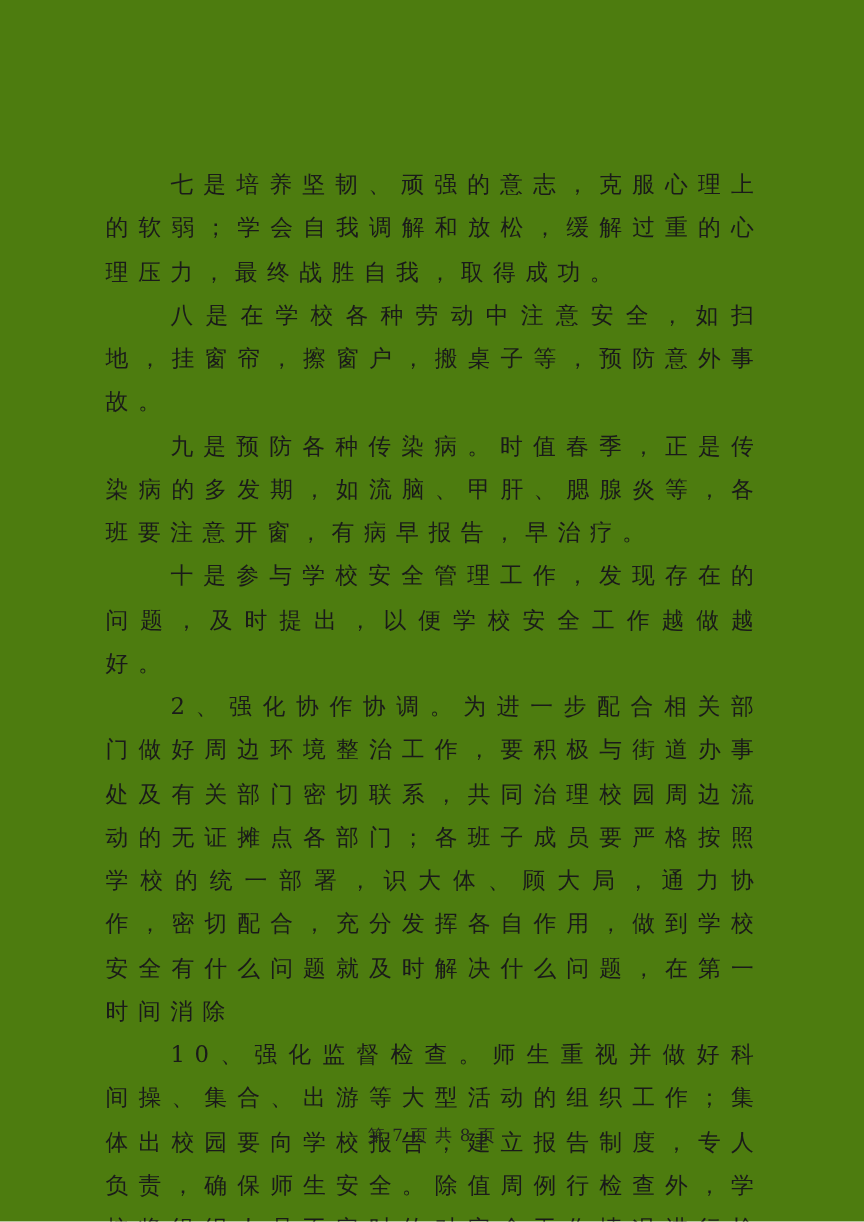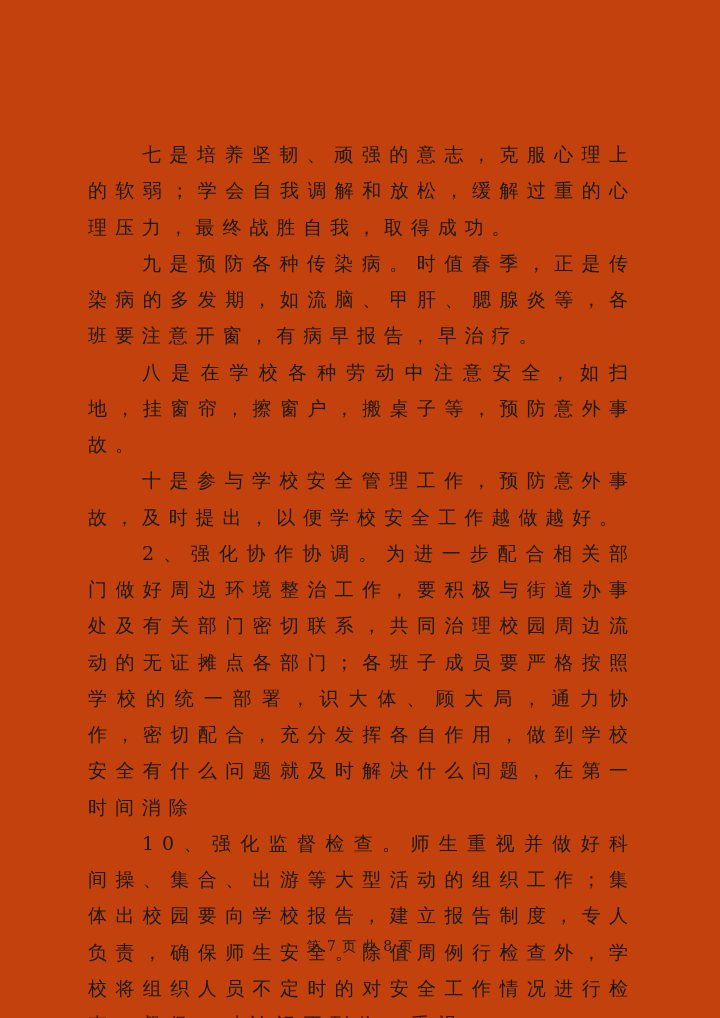--- a/index.html
+++ b/index.html
@@ -14,21 +14,21 @@
     overflow: hidden;
     font-family: "DejaVu Serif", "Liberation Serif", serif;
     color: #1a1a1a;
   }
   .page {
     position: absolute;
     left: 0;
     top: 0;
     width: 720px;
     height: 1018px;
-    background: #c2410c;
+    background: #4d7c0f;
   }
   .body-text {
     position: absolute;
     left: 88px;
     top: 136px;
     width: 548px;
   }
   .para {
     margin: 0;
     font-size: 19px;
@@ -49,21 +49,21 @@
     color: #222;
     letter-spacing: 1px;
   }
 </style>
 </head>
 <body>
 
 <div class="page">
   <div class="body-text">
     <p class="para">七是培养坚韧、顽强的意志，克服心理上的软弱；学会自我调解和放松，缓解过重的心理压力，最终战胜自我，取得成功。</p>
+    <p class="para">八是在学校各种劳动中注意安全，如扫地，挂窗帘，擦窗户，搬桌子等，预防意外事故。</p>
     <p class="para">九是预防各种传染病。时值春季，正是传染病的多发期，如流脑、甲肝、腮腺炎等，各班要注意开窗，有病早报告，早治疗。</p>
-    <p class="para">八是在学校各种劳动中注意安全，如扫地，挂窗帘，擦窗户，搬桌子等，预防意外事故。</p>
-    <p class="para">十是参与学校安全管理工作，预防意外事故，及时提出，以便学校安全工作越做越好。</p>
+    <p class="para">十是参与学校安全管理工作，发现存在的问题，及时提出，以便学校安全工作越做越好。</p>
     <p class="para">2、强化协作协调。为进一步配合相关部门做好周边环境整治工作，要积极与街道办事处及有关部门密切联系，共同治理校园周边流动的无证摊点各部门；各班子成员要严格按照学校的统一部署，识大体、顾大局，通力协作，密切配合，充分发挥各自作用，做到学校安全有什么问题就及时解决什么问题，在第一时间消除</p>
     <p class="para">10、强化监督检查。师生重视并做好科间操、集合、出游等大型活动的组织工作；集体出校园要向学校报告，建立报告制度，专人负责，确保师生安全。除值周例行检查外，学校将组织人员不定时的对安全工作情况进行检查、督促。对认识不到位，重视</p>
   </div>
 
   <div class="footer">第 7 页  共 8 页</div>
 </div>
 
 </body></html>

